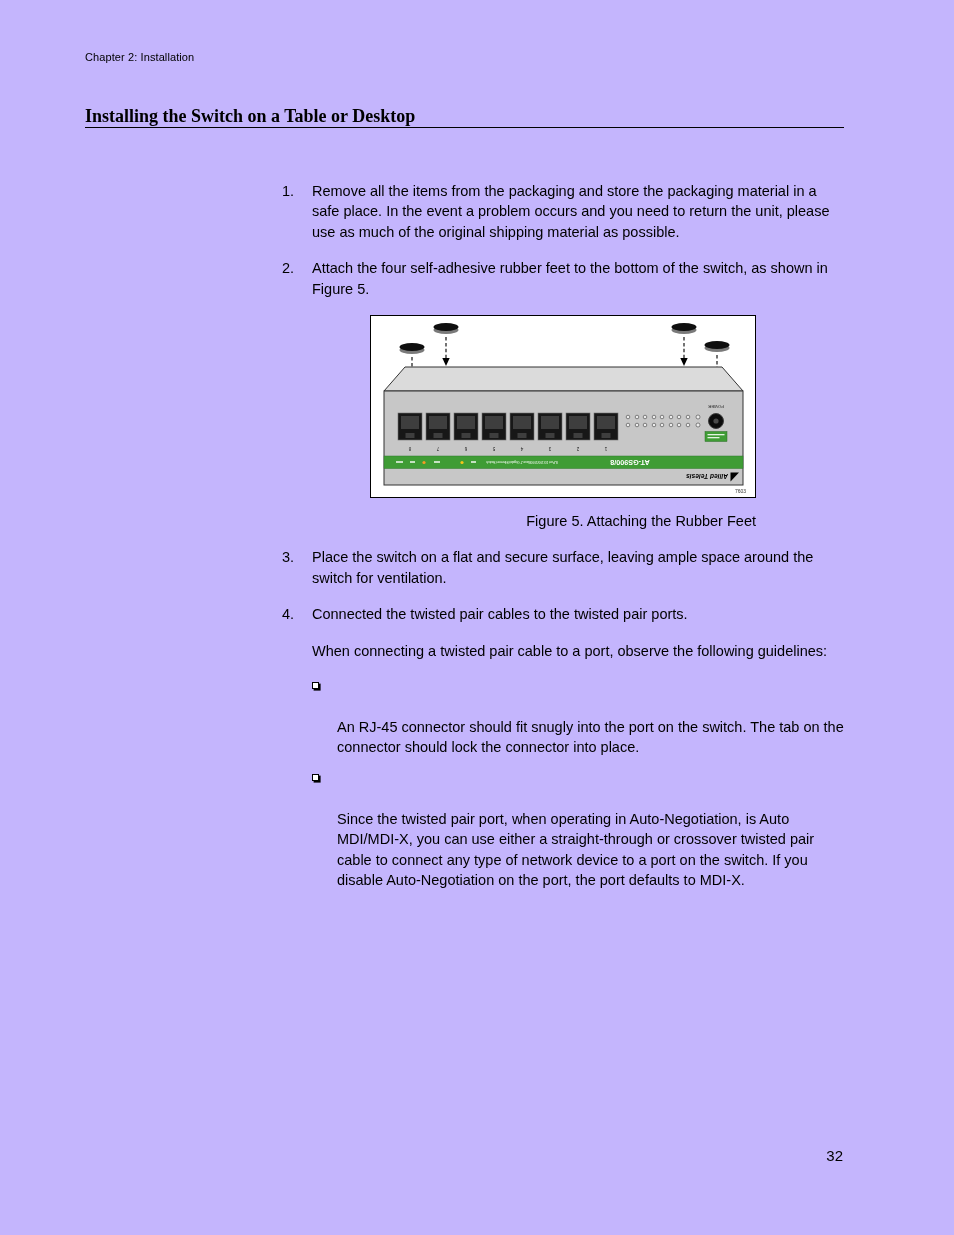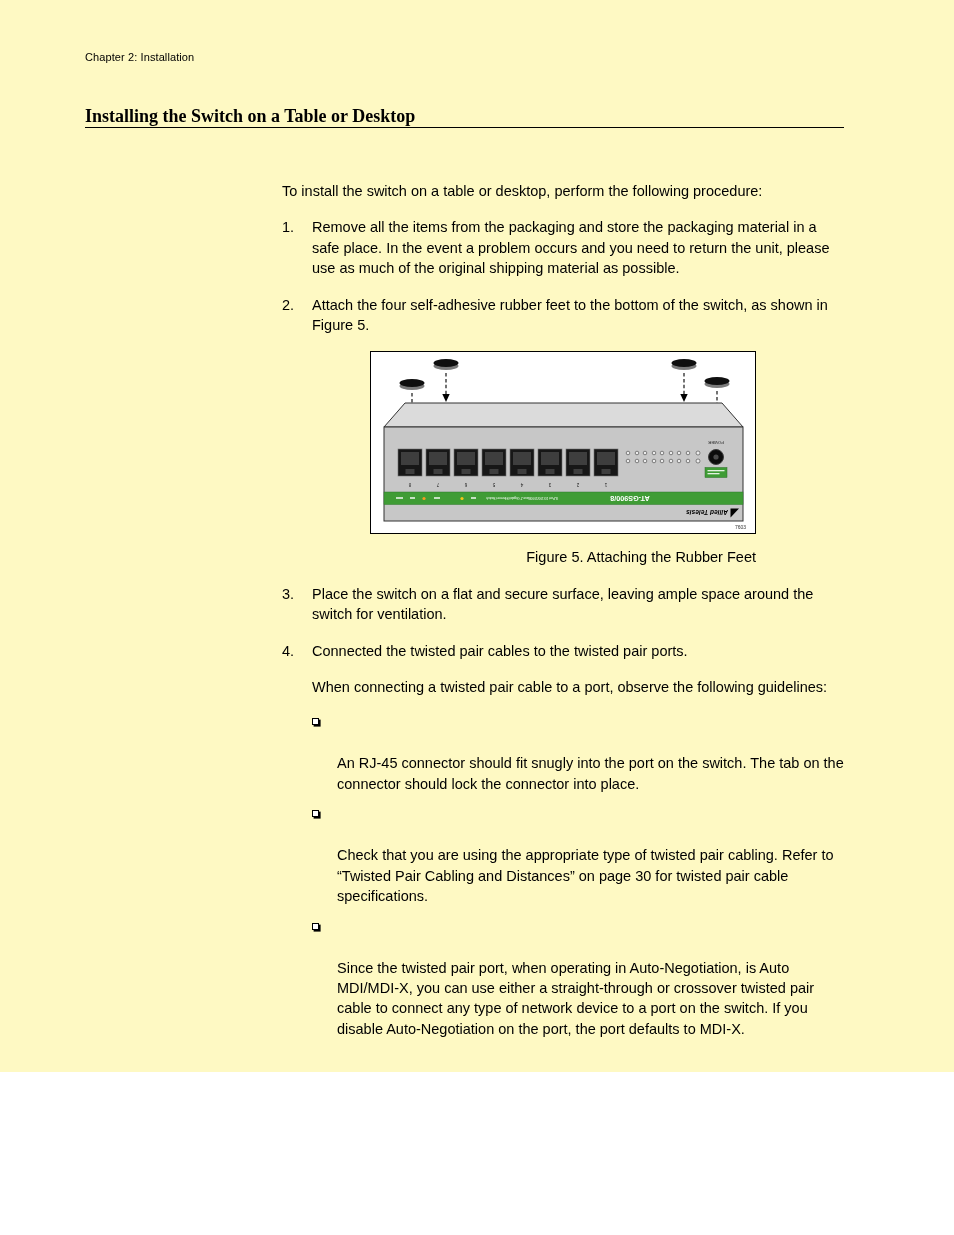--- a/index.html
+++ b/index.html
@@ -1,21 +1,21 @@
 <!DOCTYPE html>
 <html><head>
 <meta charset="utf-8">
 <style>
   * { margin: 0; padding: 0; box-sizing: border-box; }
   html, body { background: #ffffff; }
   .page {
     position: relative;
     width: 954px;
-    height: 1072px;
-    background: #fef9c3;
+    height: 1235px;
+    background: #c4b5fd;
     font-family: "Liberation Sans", "DejaVu Sans", sans-serif;
     color: #000000;
     overflow: hidden;
     text-decoration: underline;
   }
   .chapter-header {
     position: absolute;
     left: 85px;
     top: 51px;
     font-size: 11px;
@@ -85,21 +85,20 @@
 <body>
 
 <div class="page">
 
   <div class="chapter-header">Chapter 2: Installation</div>
 
   <h1 class="doc-title">Installing the Switch on a Table or Desktop</h1>
 
   <div class="content">
 
-    <p class="para para-intro">To install the switch on a table or desktop, perform the following procedure:</p>
 
     <div class="step">
       <span class="step-num">1.</span>
       <span class="step-text">Remove all the items from the packaging and store the packaging material in a safe place. In the event a problem occurs and you need to return the unit, please use as much of the original shipping material as possible.</span>
     </div>
 
     <div class="step">
       <span class="step-num">2.</span>
       <span class="step-text">Attach the four self-adhesive rubber feet to the bottom of the switch, as shown in Figure 5.</span>
     </div>
@@ -261,26 +260,20 @@
       <div class="bullet">
         <span class="bullet-marker-col">
             <span class="bullet-square"></span>
           </span>
         <span class="bullet-text">An RJ-45 connector should fit snugly into the port on the switch. The tab on the connector should lock the connector into place.</span>
       </div>
       <div class="bullet">
         <span class="bullet-marker-col">
             <span class="bullet-square"></span>
           </span>
-        <span class="bullet-text">Check that you are using the appropriate type of twisted pair cabling. Refer to “Twisted Pair Cabling and Distances” on page 30 for twisted pair cable specifications.</span>
-      </div>
-      <div class="bullet">
-        <span class="bullet-marker-col">
-            <span class="bullet-square"></span>
-          </span>
         <span class="bullet-text">Since the twisted pair port, when operating in Auto-Negotiation, is Auto MDI/MDI-X, you can use either a straight-through or crossover twisted pair cable to connect any type of network device to a port on the switch. If you disable Auto-Negotiation on the port, the port defaults to MDI-X.</span>
       </div>
     </div>
 
   </div>
 
   <div class="page-number">32</div>
 
 </div>
 

